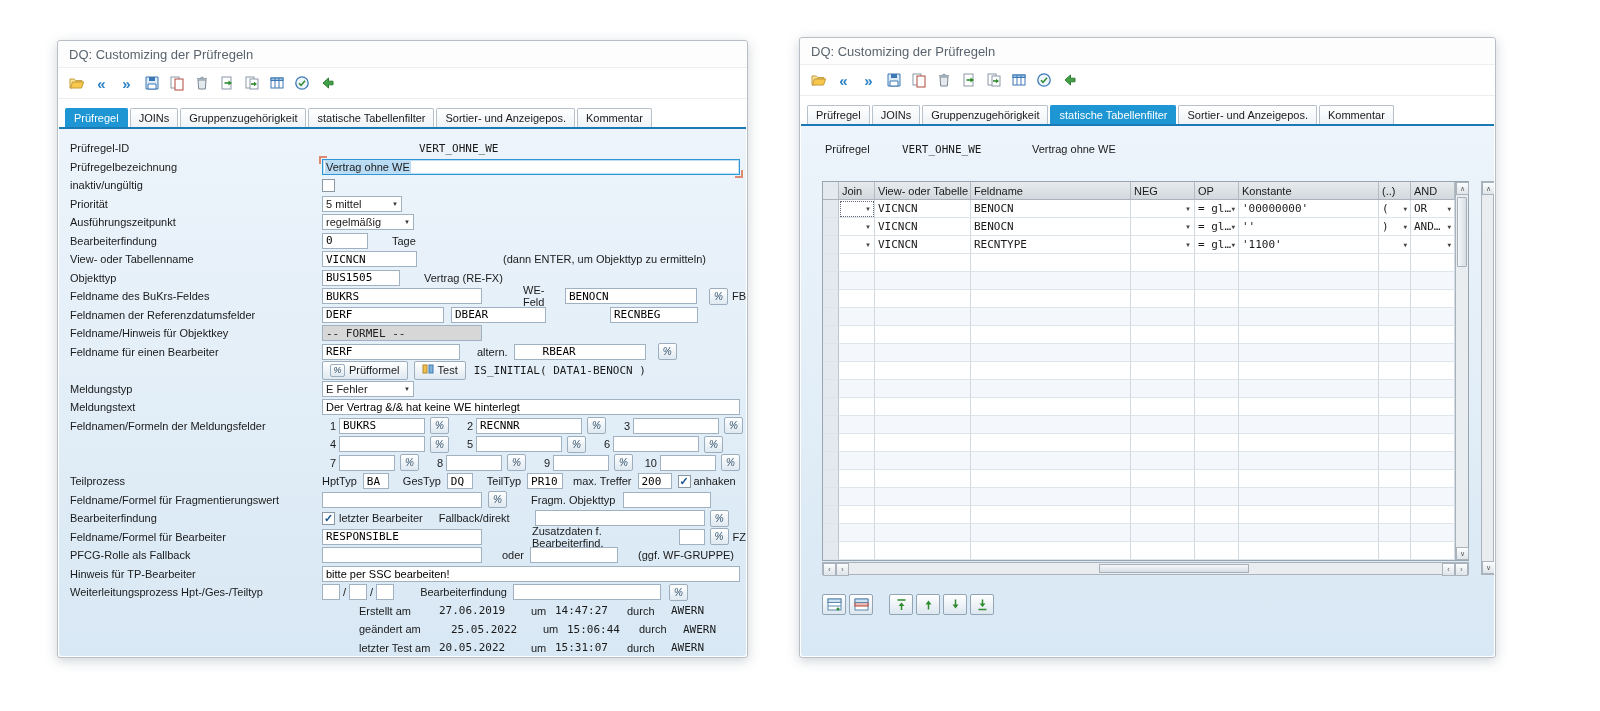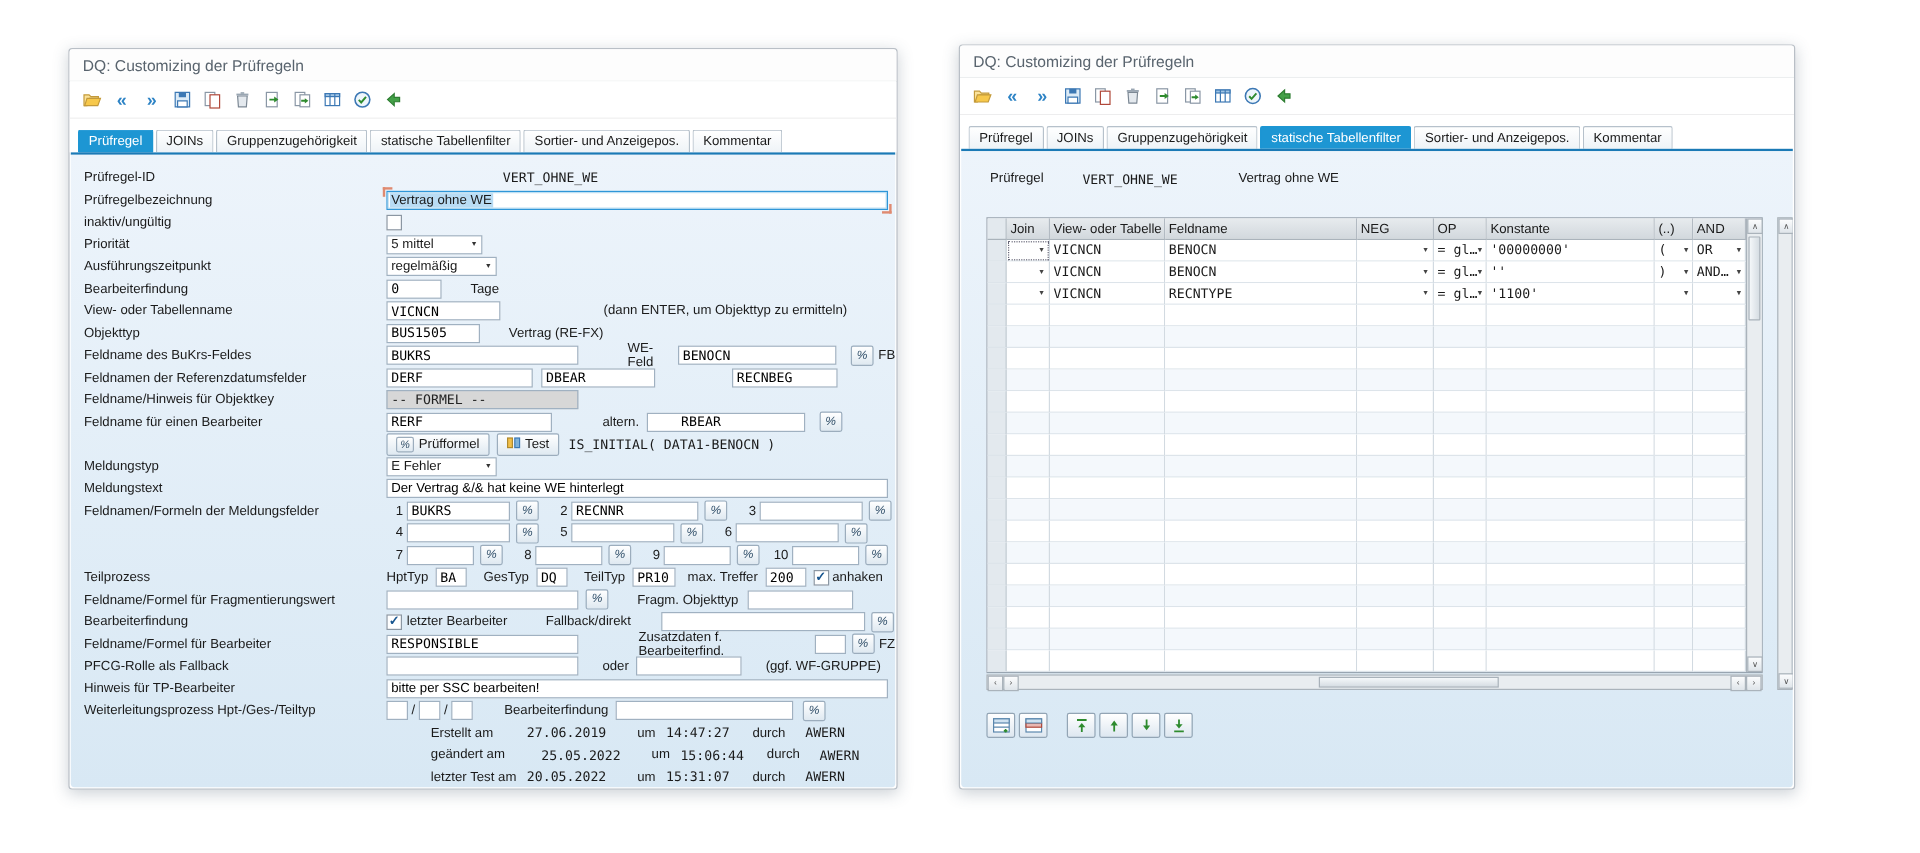--- a/index.html
+++ b/index.html
@@ -213,21 +213,21 @@
         </div>
 
       <div class="frow">
           <span class="flabel">Feldname/Hinweis für Objektkey</span>
         <input class="inp dis" style="width: 160px;" disabled="" value="-- FORMEL --">
         </div>
 
       <div class="frow">
           <span class="flabel">Feldname für einen Bearbeiter</span>
         <input class="inp" style="width: 138px;" value="RERF">
-        <span style="margin-left:42px">altern.</span>
+        <span style="margin-left:17px">altern.</span>
         <input class="inp" style="width: 132px; margin-left: 6px; padding-left: 28px;" value="RBEAR">
         <span class="fbtn" style="margin-left:12px">
             <span>%</span>
           </span>
         </div>
 
       <div class="frow" style="padding-left:263px">
         <span class="sbtn">
             <span class="fbtn" style="width:15px;height:13px;font-size:9px">%</span>
             <span>Prüfformel</span>
@@ -336,21 +336,21 @@
             <span>%</span>
           </span>
         <span style="margin-left:24px">Fragm. Objekttyp</span>
         <input class="inp" style="width: 88px; margin-left: 8px;" value="">
         </div>
 
       <div class="frow">
           <span class="flabel">Bearbeiterfindung</span>
         <span class="cb on"></span>
         <span style="margin-left:4px">letzter Bearbeiter</span>
-        <span style="margin-left:32px">Fallback/direkt</span>
+        <span style="margin-left:16px">Fallback/direkt</span>
         <input class="inp" style="width: 170px; margin-left: 25px;" value="">
         <span class="fbtn" style="margin-left:5px">
             <span>%</span>
           </span>
         </div>
 
       <div class="frow">
           <span class="flabel">Feldname/Formel für Bearbeiter</span>
         <input class="inp" style="width: 160px;" value="RESPONSIBLE">
         <span style="margin-left:50px">Zusatzdaten f. Bearbeiterfind.</span>

